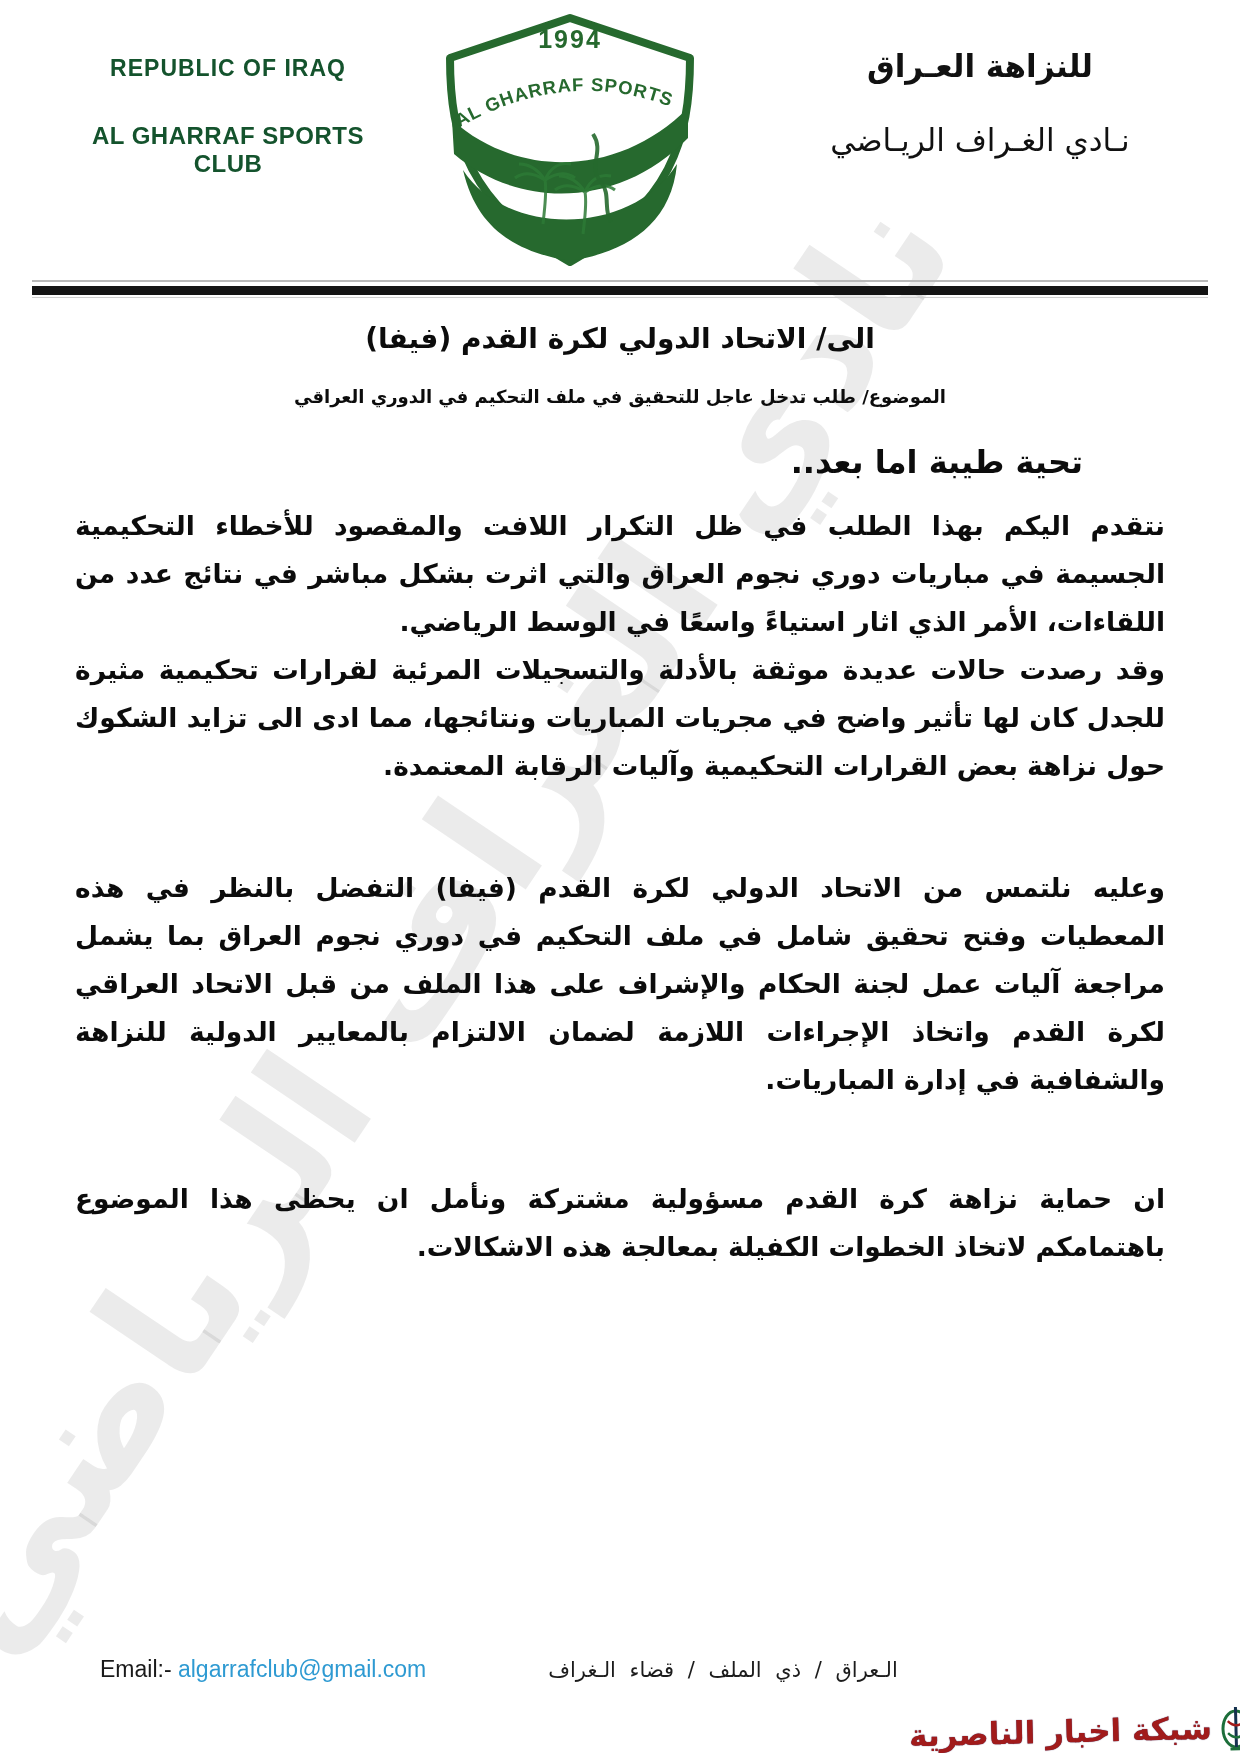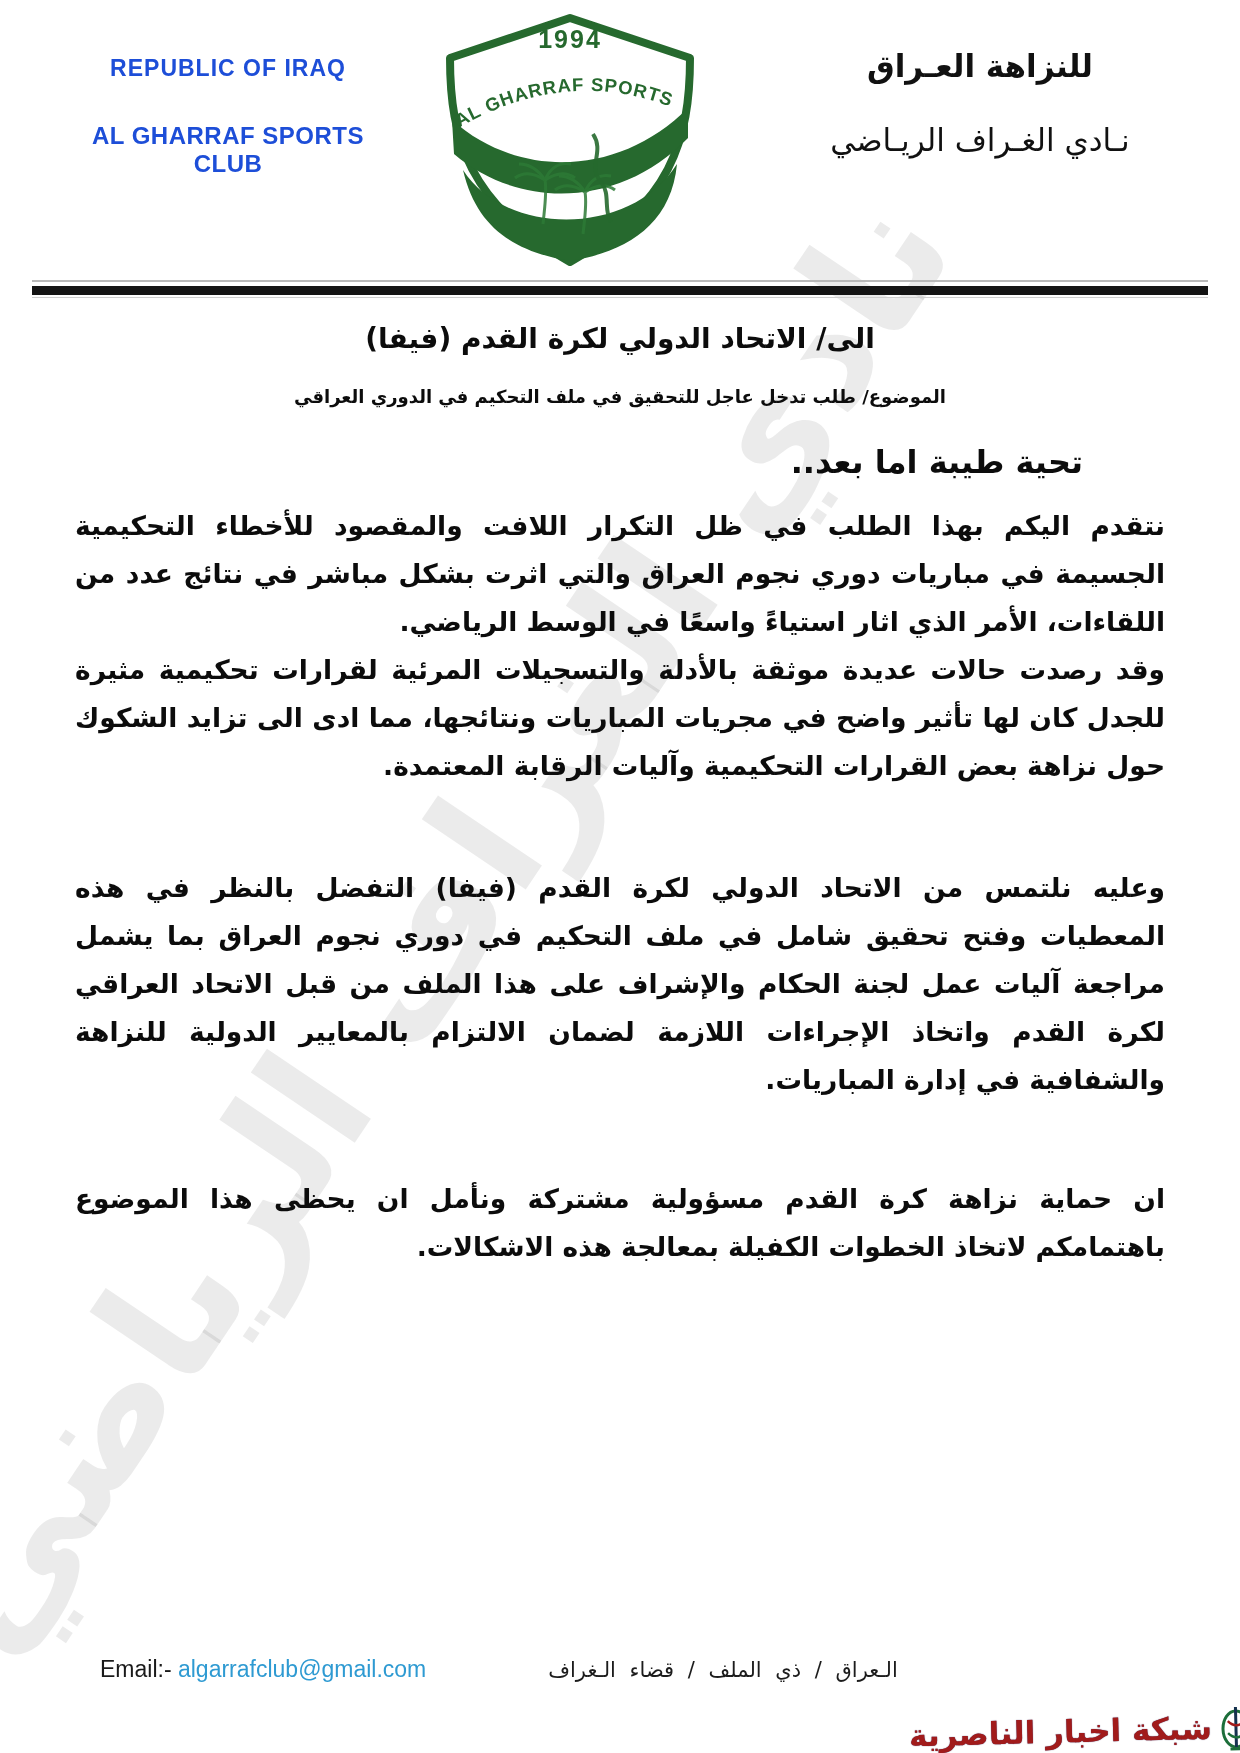--- a/index.html
+++ b/index.html
@@ -7,21 +7,21 @@
         font-family:"DejaVu Sans",sans-serif;}
 
   
   .watermark{position:absolute;top:700px;left:-180px;width:1400px;text-align:center;
              transform:rotate(-56deg);font-size:165px;font-weight:bold;
              color:rgba(60,60,60,0.10);direction:rtl;white-space:nowrap;
              pointer-events:none;z-index:0;font-family:"DejaVu Sans",sans-serif;}
 
   
   .hdr-left{position:absolute;top:55px;left:58px;width:340px;text-align:center;z-index:2;
-            font-family:"Liberation Sans",sans-serif;color:#1d4ed8;}
+            font-family:"Liberation Sans",sans-serif;color:#14532d;}
   .hdr-left .l1{font-size:23px;font-weight:bold;letter-spacing:1px;}
   .hdr-left .l2{font-size:24px;font-weight:bold;letter-spacing:0.5px;margin-top:40px;}
 
   .hdr-right{position:absolute;top:48px;right:90px;width:340px;text-align:center;z-index:2;
              direction:rtl;color:#111;}
   .hdr-right .l1{font-size:31px;font-weight:bold;}
   .hdr-right .l2{font-size:31px;font-weight:normal;margin-top:38px;}
 
   .logo-wrap{position:absolute;top:12px;left:425px;width:290px;height:258px;z-index:3;}
 

